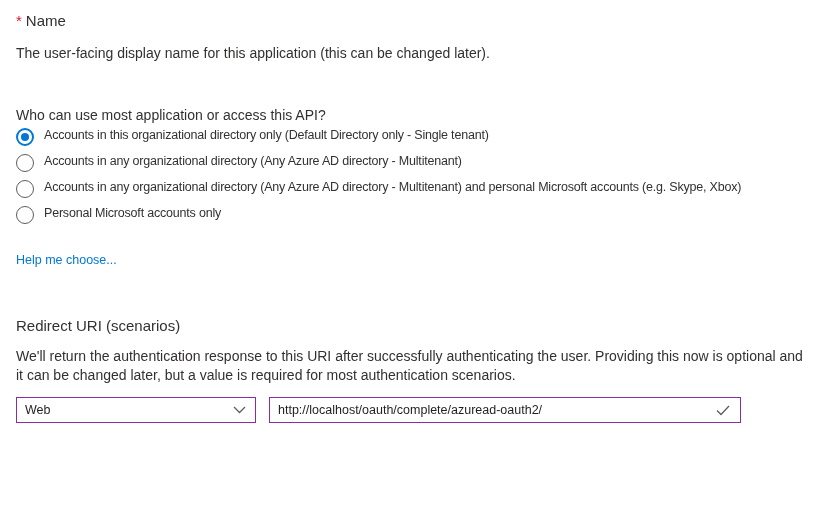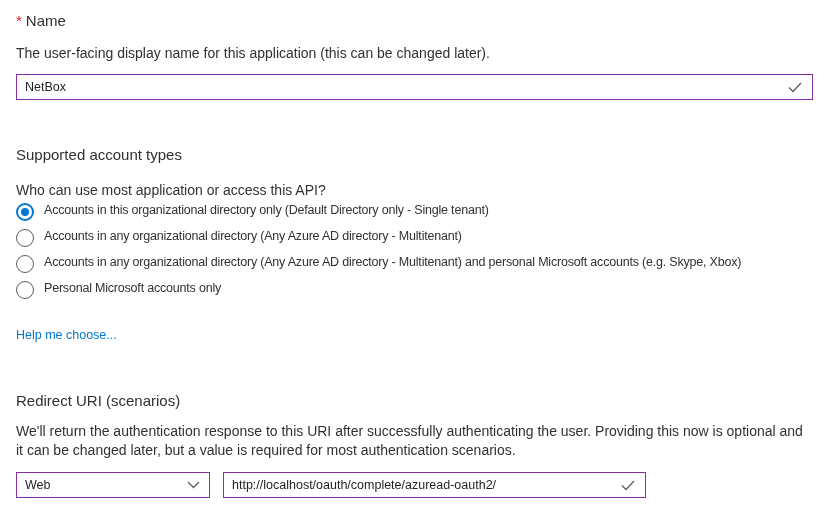--- a/index.html
+++ b/index.html
@@ -31,45 +31,36 @@
   .radio-row.selected .radio { border:2px solid var(--blue); }
   .radio-row.selected .radio::after { content:""; position:absolute; inset:3px; border-radius:50%; background:var(--blue); }
   .radio-label { margin-left:10px; font-size:12.5px; letter-spacing:-0.2px; white-space:nowrap; color:var(--ink); }
 
   .help-link { display:inline-block; margin-top:21px; font-size:12.5px; color:var(--blue); text-decoration:none; cursor:pointer; }
 
   .section-redirect { margin-top:47px; }
   .redirect-desc { margin-top:11px; line-height:19px; max-width:800px; }
 
   .uri-row { margin-top:12px; display:flex; align-items:center; }
-  .select-field { width:194px; height:26px; border:1px solid var(--accent); background:#fff;
+  .select-field { width:240px; height:26px; border:1px solid var(--accent); background:#fff;
                   display:flex; align-items:center; justify-content:space-between;
                   padding:0 9px 0 8px; font-size:12.5px; color:var(--ink-dark); cursor:pointer; }
-  .uri-field { margin-left:13px; width:423px; margin-top:0; }
+  .uri-field { margin-left:13px; width:472px; margin-top:0; }
 </style>
 </head>
 <body>
 
 <div class="container">
 
   <h2 class="section-title"><span class="req-marker">*</span><span>Name</span></h2>
 
   <div class="desc name-desc">The user-facing display name for this application (this can be changed later).</div>
 
-  <div class="text-field">
-    <input type="text" value="NetBox" style="">
-    <span class="check-icon">
-      <svg width="14" height="11" viewBox="0 0 14 11">
-          <path d="M1 5.5 L5 9.5 L13 1" stroke="#605e5c" stroke-width="1.3" fill="none"></path>
-        </svg>
-    </span>
-  </div>
 
   <div class="section-accounts">
-    <h2 class="section-title">Supported account types</h2>
     <div class="desc question">Who can use most application or access this API?</div>
 
     <div class="radio-group">
       <div class="radio-row selected">
         <span class="radio"></span>
         <span class="radio-label">Accounts in this organizational directory only (Default Directory only - Single tenant)</span>
       </div>
       <div class="radio-row">
         <span class="radio"></span>
         <span class="radio-label">Accounts in any organizational directory (Any Azure AD directory - Multitenant)</span>

